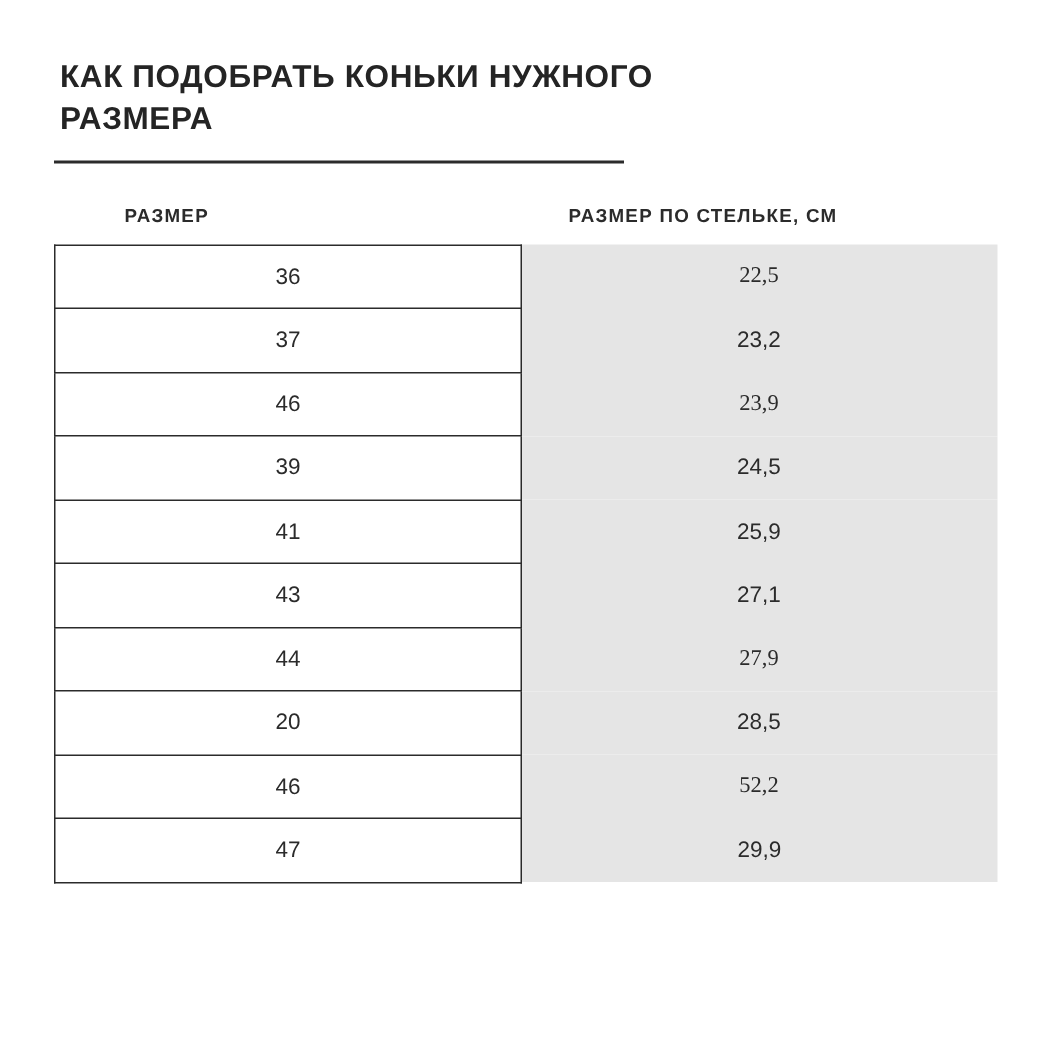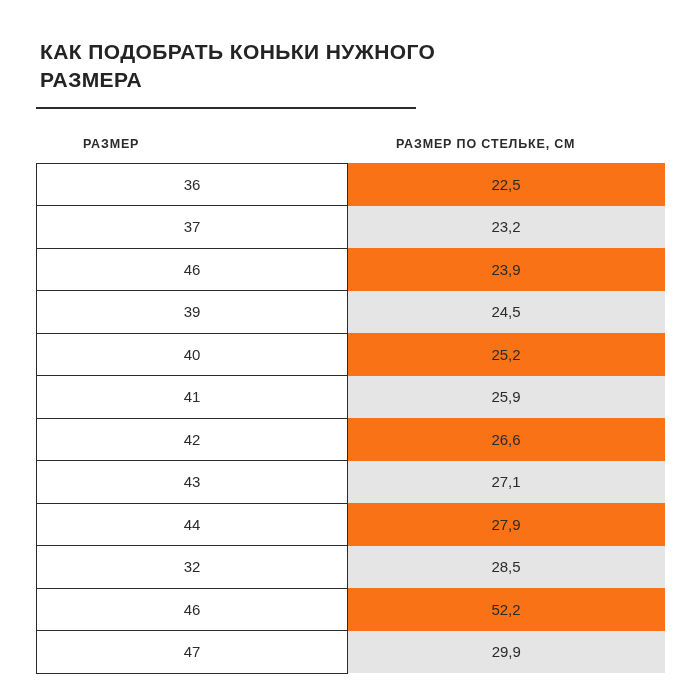--- a/index.html
+++ b/index.html
@@ -47,21 +47,20 @@
     color: #2b2b2b;
   }
   .col-heads .h-left {
     width: 343px;
     box-sizing: border-box;
     padding-left: 47px;
   }
   .col-heads .h-right {
     flex: 1;
     box-sizing: border-box;
-    margin-left: 17px;
   }
   .table {
     margin-top: 12px;
     width: 628px;
     border-collapse: collapse;
     table-layout: fixed;
   }
   .table td {
     height: 33.5px;
     padding: 4px;
@@ -76,21 +75,21 @@
   td.size-cell {
     border-top: 1.5px solid #2b2b2b;
     border-bottom: 1.5px solid #2b2b2b;
     border-left: 1.5px solid #2b2b2b;
     border-right: 1.5px solid #2b2b2b;
     background: #ffffff;
   }
   td.insole-cell {
     border: none;
   }
-  td.insole-cell.dark { background: #f97316; }
+  td.insole-cell.dark { background: #e5e5e5; font-family: Liberation Serif, serif; }
   td.insole-cell.light { background: #e5e5e5; }
 </style>
 </head>
 <body>
 
 <div class="page">
 
   <h1 class="title">КАК ПОДОБРАТЬ КОНЬКИ НУЖНОГО РАЗМЕРА</h1>
   <div class="title-rule"></div>
 
@@ -115,41 +114,33 @@
         </tr>
         <tr>
           <td class="size-cell">46</td>
           <td class="insole-cell dark">23,9</td>
         </tr>
         <tr>
           <td class="size-cell">39</td>
           <td class="insole-cell light">24,5</td>
         </tr>
         <tr>
-          <td class="size-cell">40</td>
-          <td class="insole-cell dark">25,2</td>
-        </tr>
-        <tr>
           <td class="size-cell">41</td>
           <td class="insole-cell light">25,9</td>
-        </tr>
-        <tr>
-          <td class="size-cell">42</td>
-          <td class="insole-cell dark">26,6</td>
         </tr>
         <tr>
           <td class="size-cell">43</td>
           <td class="insole-cell light">27,1</td>
         </tr>
         <tr>
           <td class="size-cell">44</td>
           <td class="insole-cell dark">27,9</td>
         </tr>
         <tr>
-          <td class="size-cell">32</td>
+          <td class="size-cell">20</td>
           <td class="insole-cell light">28,5</td>
         </tr>
         <tr>
           <td class="size-cell">46</td>
           <td class="insole-cell dark">52,2</td>
         </tr>
         <tr>
           <td class="size-cell">47</td>
           <td class="insole-cell light">29,9</td>
         </tr>

